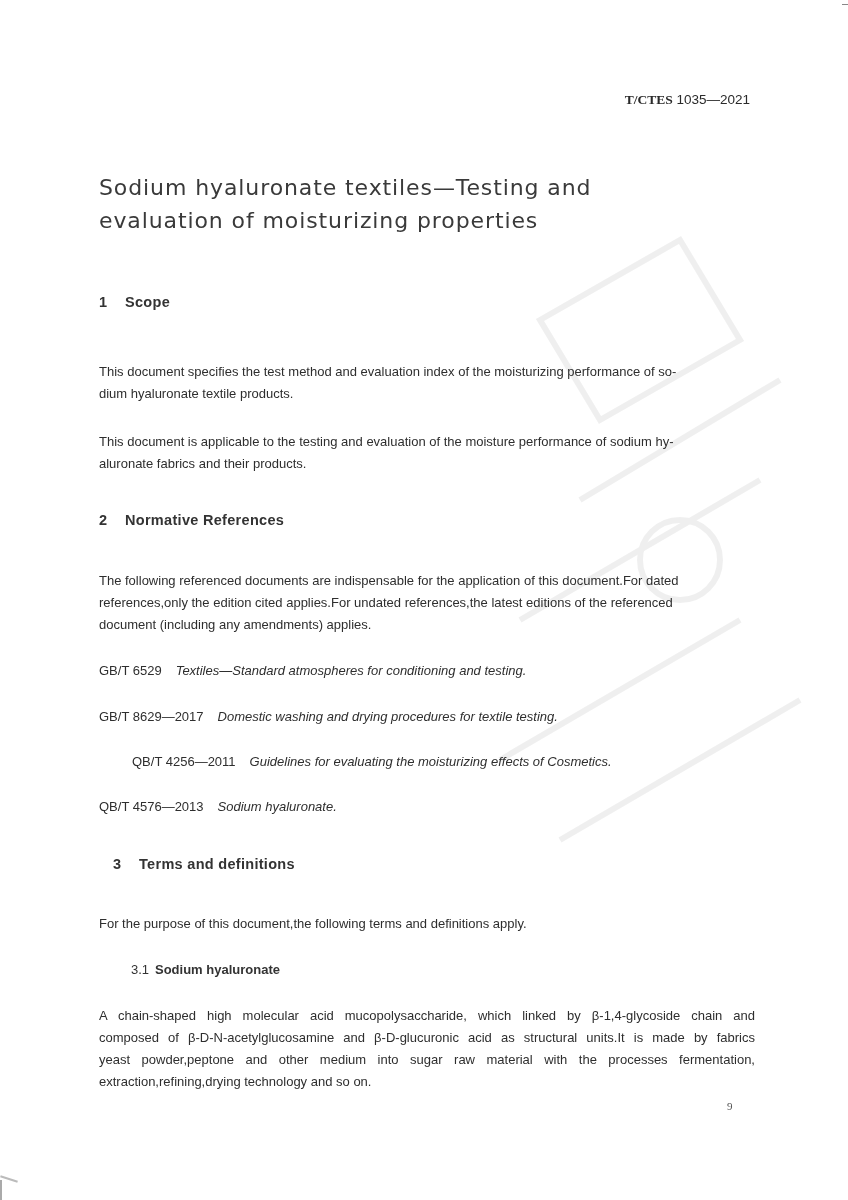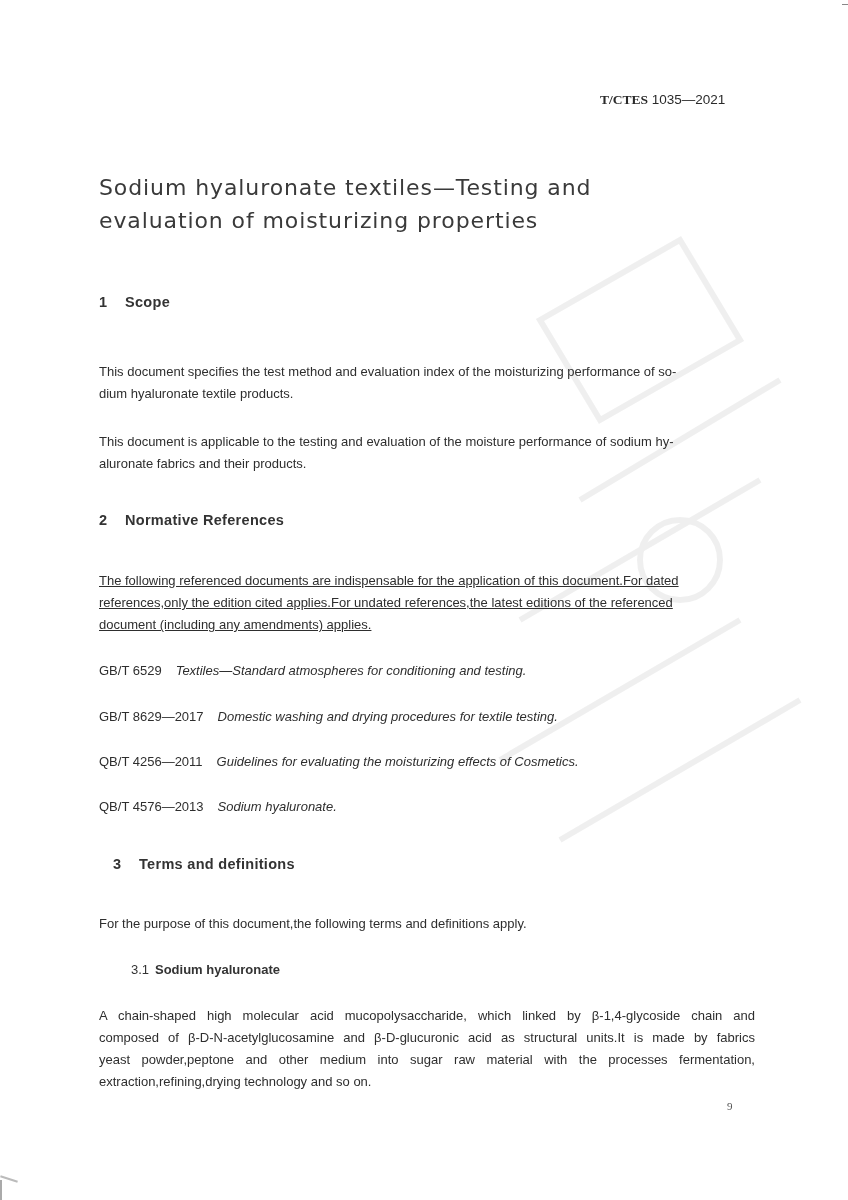--- a/index.html
+++ b/index.html
@@ -17,20 +17,21 @@
     }
     .page {
       position: absolute;
       left: 0; top: 0;
       width: 848px; height: 1200px;
     }
     .abs { position: absolute; }
     .std-code {
       left: 600px; top: 92px;
       width: 150px;
+      text-align: right;
       font-size: 13.5px;
       color: #2a2a2a;
       white-space: nowrap;
     }
     .std-code .prefix {
       font-family: "Liberation Serif", serif;
       font-weight: bold;
     }
     .title {
       left: 99px; top: 171px;
@@ -143,33 +144,33 @@
 
   <div class="abs para" style="top:431px;">
     <span class="ln">This document is applicable to the testing and evaluation of the moisture performance of sodium hy-</span>
     <span class="ln">aluronate fabrics and their products.</span>
   </div>
 
   <div class="abs h1" style="left:99px; top:512px;">
     <span class="num">2</span><span>Normative References</span>
   </div>
 
-  <div class="abs para" style="top:570px;text-decoration:underline;">
+  <div class="abs para" style="top:570px;">
     <span class="ln">The following referenced documents are indispensable for the application of this document.For dated</span>
     <span class="ln">references,only the edition cited applies.For undated references,the latest editions of the referenced</span>
     <span class="ln">document (including any amendments) applies.</span>
   </div>
 
   <div class="abs ref" style="top:663px;">
     <span class="code">GB/T 6529</span><span class="ttl">Textiles—Standard atmospheres for conditioning and testing.</span>
   </div>
   <div class="abs ref" style="top:709px;">
     <span class="code">GB/T 8629—2017</span><span class="ttl">Domestic washing and drying procedures for textile testing.</span>
   </div>
-  <div class="abs ref" style="top:754px;">
+  <div class="abs ref" style="top:754px;margin-left:33px;">
     <span class="code">QB/T 4256—2011</span><span class="ttl">Guidelines for evaluating the moisturizing effects of Cosmetics.</span>
   </div>
   <div class="abs ref" style="top:799px;">
     <span class="code">QB/T 4576—2013</span><span class="ttl">Sodium hyaluronate.</span>
   </div>
 
   <div class="abs h1" style="left:113px; top:856px;">
     <span class="num">3</span><span>Terms and definitions</span>
   </div>
 

